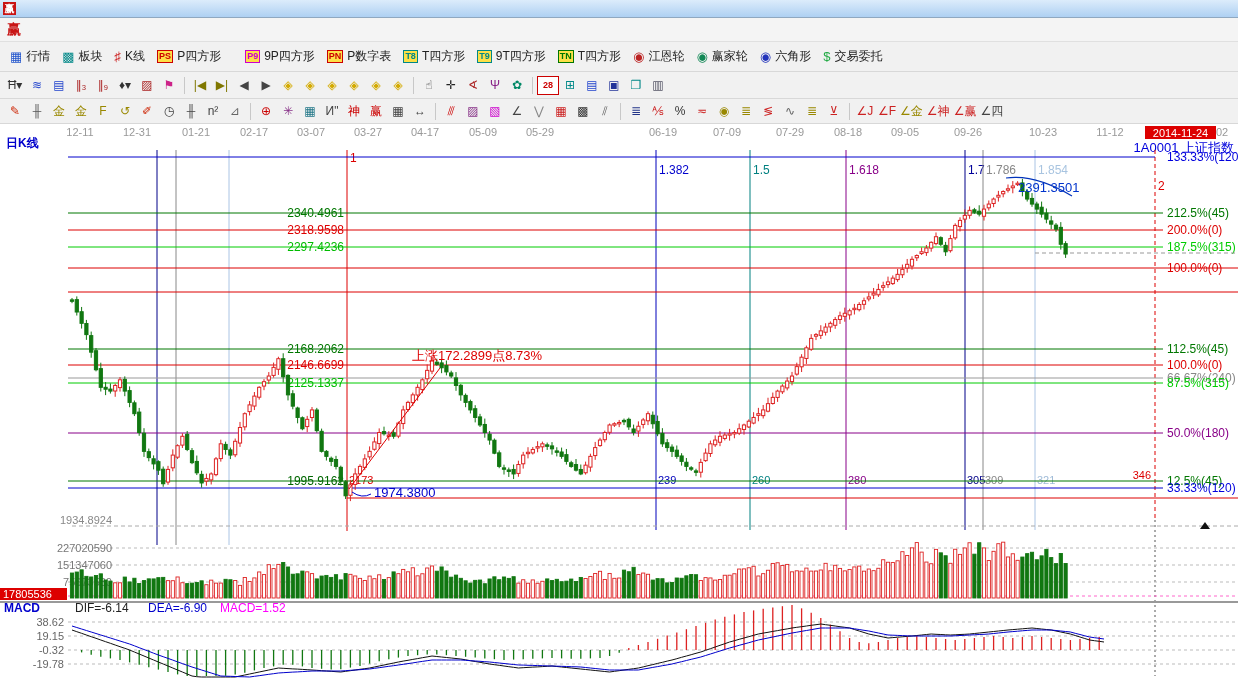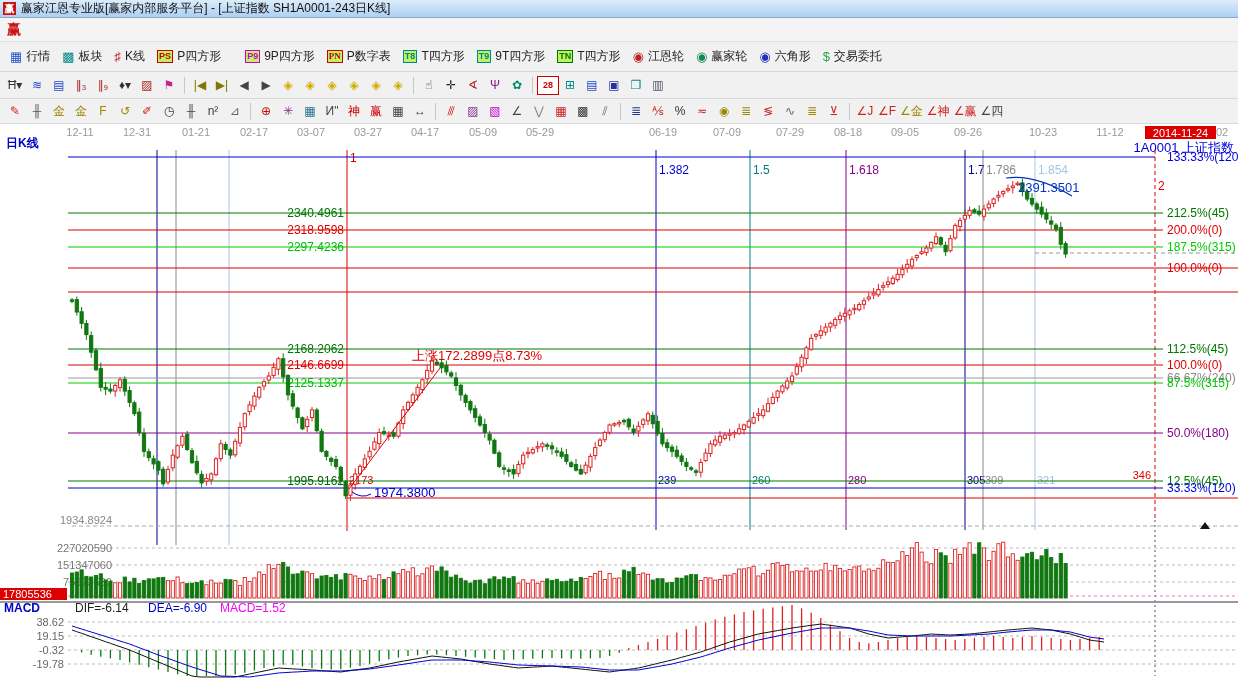--- a/index.html
+++ b/index.html
@@ -13,36 +13,35 @@
        display:flex;align-items:center;justify-content:center;margin-right:5px;flex:0 0 auto;}
   .menubar{height:24px;background:#f4f4f4;display:flex;align-items:center;font-size:13px;
        color:#111;border-bottom:1px solid #e0e0e0;padding-left:5px;}
   .menulogo{color:#c81414;font-weight:bold;font-size:14px;margin:0 8px 0 2px;}
   .menu-item{padding:2px 9px;}
   .toolbar{display:flex;align-items:center;background:#f1f1f1;border-bottom:1px solid #d8d8d8;padding-left:4px;}
   .tb1{height:30px;}
   .tb2{height:27px;}
   .tb3{height:25px;}
   .tb-btn{display:flex;align-items:center;gap:4px;padding:2px 6px;font-size:12px;color:#222;white-space:nowrap;}
-  .icon-box{font-size:9px;font-weight:bold;border:1px solid;padding:0 1px;line-height:11px;background:#bef264;}
+  .icon-box{font-size:9px;font-weight:bold;border:1px solid;padding:0 1px;line-height:11px;background:#fde047;}
   .icon-glyph{font-size:13px;line-height:13px;}
   .tb-ico{min-width:22px;height:19px;display:flex;align-items:center;justify-content:center;
        font-size:12px;padding:0 2px;white-space:nowrap;}
   .ico-boxed{border:1px solid #c00;color:#c00;font-size:9px;font-weight:bold;padding:0 1px;background:#fff;}
   .sep{width:1px;height:17px;background:#c8c8c8;margin:0 4px;flex:0 0 auto;}
   .chart-wrap{position:relative;height:554px;background:#fff;}
   svg{font-family:"Liberation Sans","DejaVu Sans",sans-serif;display:block;}
 </style>
 </head>
 <body>
 
 <div class="app">
   <div class="titlebar">
     <span class="logo">赢</span>
-    <span>赢家江恩专业版[赢家内部服务平台] - [上证指数  SH1A0001-243日K线]</span>
   </div>
   <div class="menubar">
     <span class="menulogo">赢</span>
   </div>
   <div class="toolbar tb1" id="toolbar-main">
       <div class="tb-btn">
         <span class="icon-glyph" style="color: rgb(34, 85, 204);">▦</span>
         <span>行情</span>
       </div>
       <div class="tb-btn">
@@ -55,21 +54,21 @@
       </div>
       <div class="tb-btn">
         <span class="icon-box" style="color: rgb(204, 0, 0); border-color: rgb(204, 0, 0);">PS</span>
         <span>P四方形</span>
       </div>
       <div class="tb-btn">
         <span class="icon-box" style="color: rgb(204, 0, 204); border-color: rgb(204, 0, 204); margin-left: 12px;">P9</span>
         <span>9P四方形</span>
       </div>
       <div class="tb-btn">
-        <span class="icon-box" style="color: rgb(204, 0, 0); border-color: rgb(204, 0, 0); font-family: Liberation Serif, serif;">PN</span>
+        <span class="icon-box" style="color: rgb(204, 0, 0); border-color: rgb(204, 0, 0);">PN</span>
         <span>P数字表</span>
       </div>
       <div class="tb-btn">
         <span class="icon-box" style="color: rgb(0, 136, 136); border-color: rgb(0, 136, 136); text-align: right;">T8</span>
         <span>T四方形</span>
       </div>
       <div class="tb-btn">
         <span class="icon-box" style="color: rgb(0, 136, 136); border-color: rgb(0, 136, 136);">T9</span>
         <span>9T四方形</span>
       </div>

